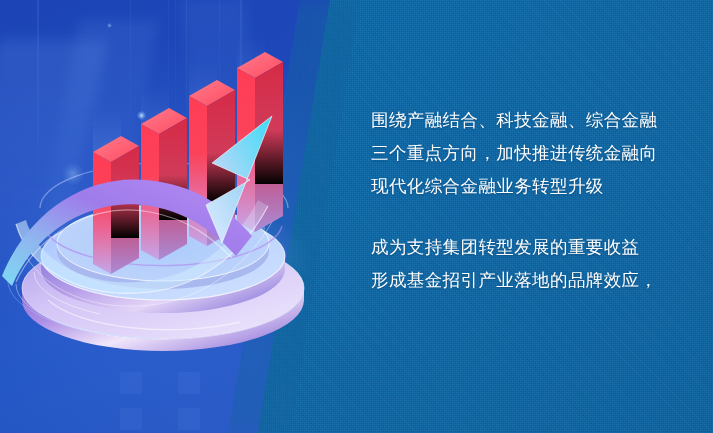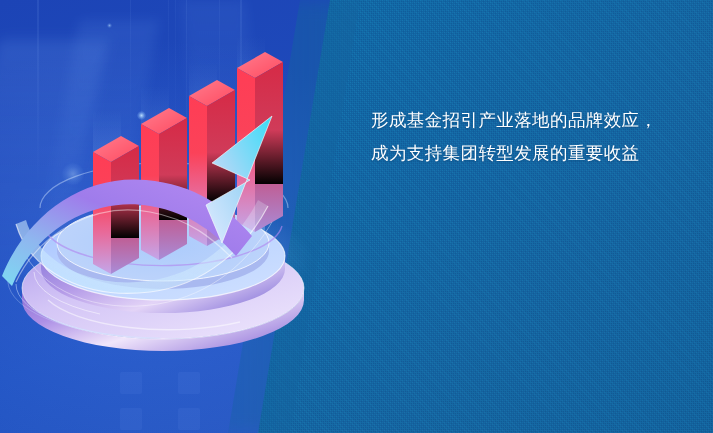--- a/index.html
+++ b/index.html
@@ -289,20 +289,25 @@
 
       <g fill="none" stroke="#ffffff" stroke-opacity=".5">
         <path d="M 48,300 A 130,47 0 0 0 240,322" stroke-width="1.4"></path>
         <path d="M 34,272 A 135,49 0 0 0 100,314" stroke-width="1"></path>
       </g>
     </svg>
   </div>
 
   <div class="text-panel">
 
-
     <div class="para">
+      <div class="line">围绕产融结合、科技金融、综合金融</div>
+      <div class="line">三个重点方向，加快推进传统金融向</div>
+      <div class="line">现代化综合金融业务转型升级</div>
+    </div>
+
+    <div class="para">
+      <div class="line">成为支持集团转型发展的重要收益</div>
       <div class="line">形成基金招引产业落地的品牌效应，</div>
-      <div class="line">成为支持集团转型发展的重要收益</div>
     </div>
 
   </div>
 </div>
 
 </body></html>

